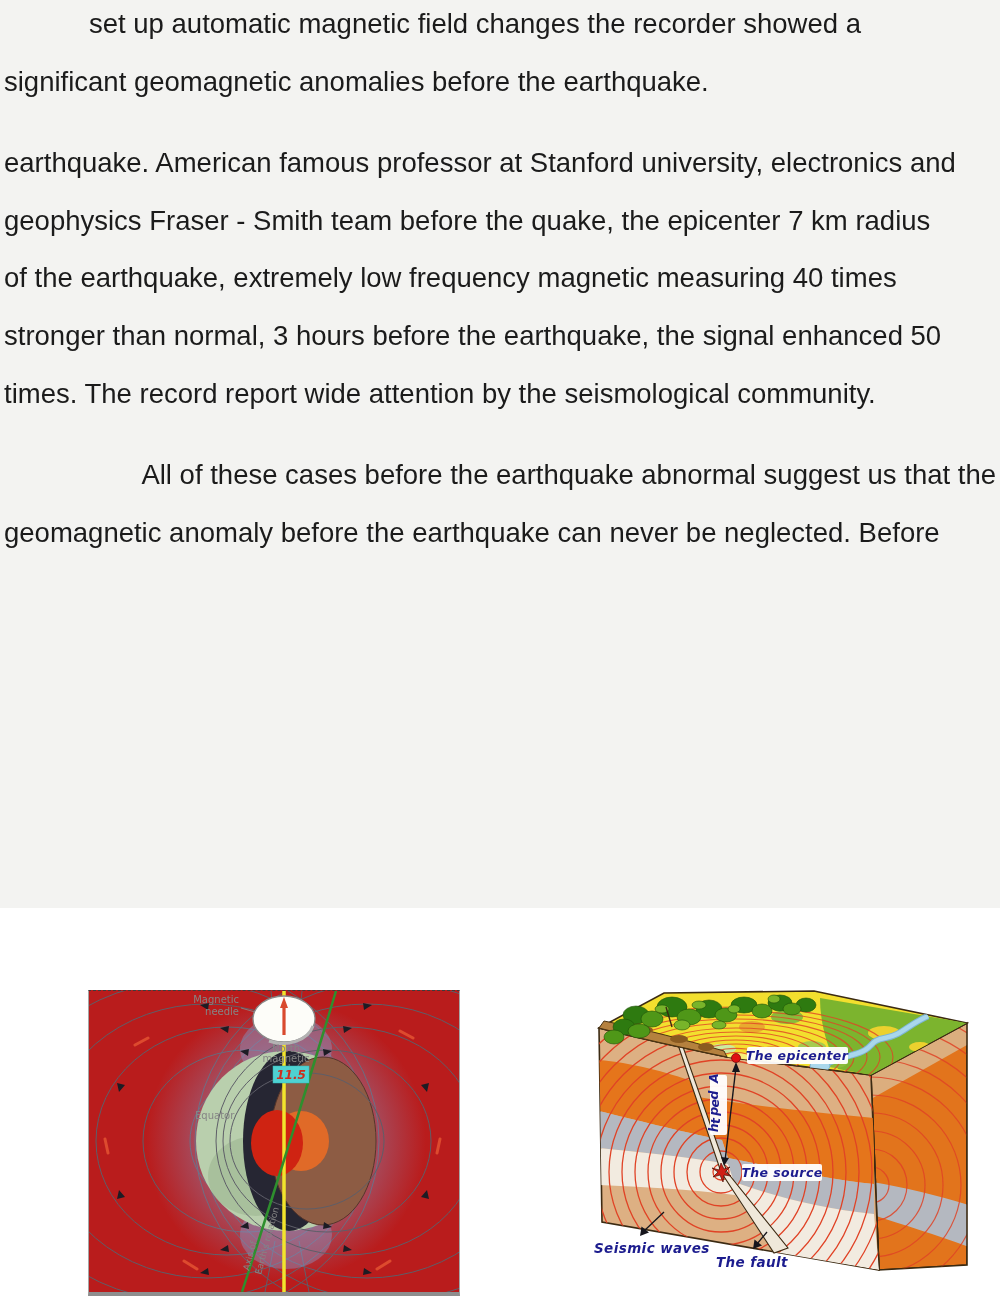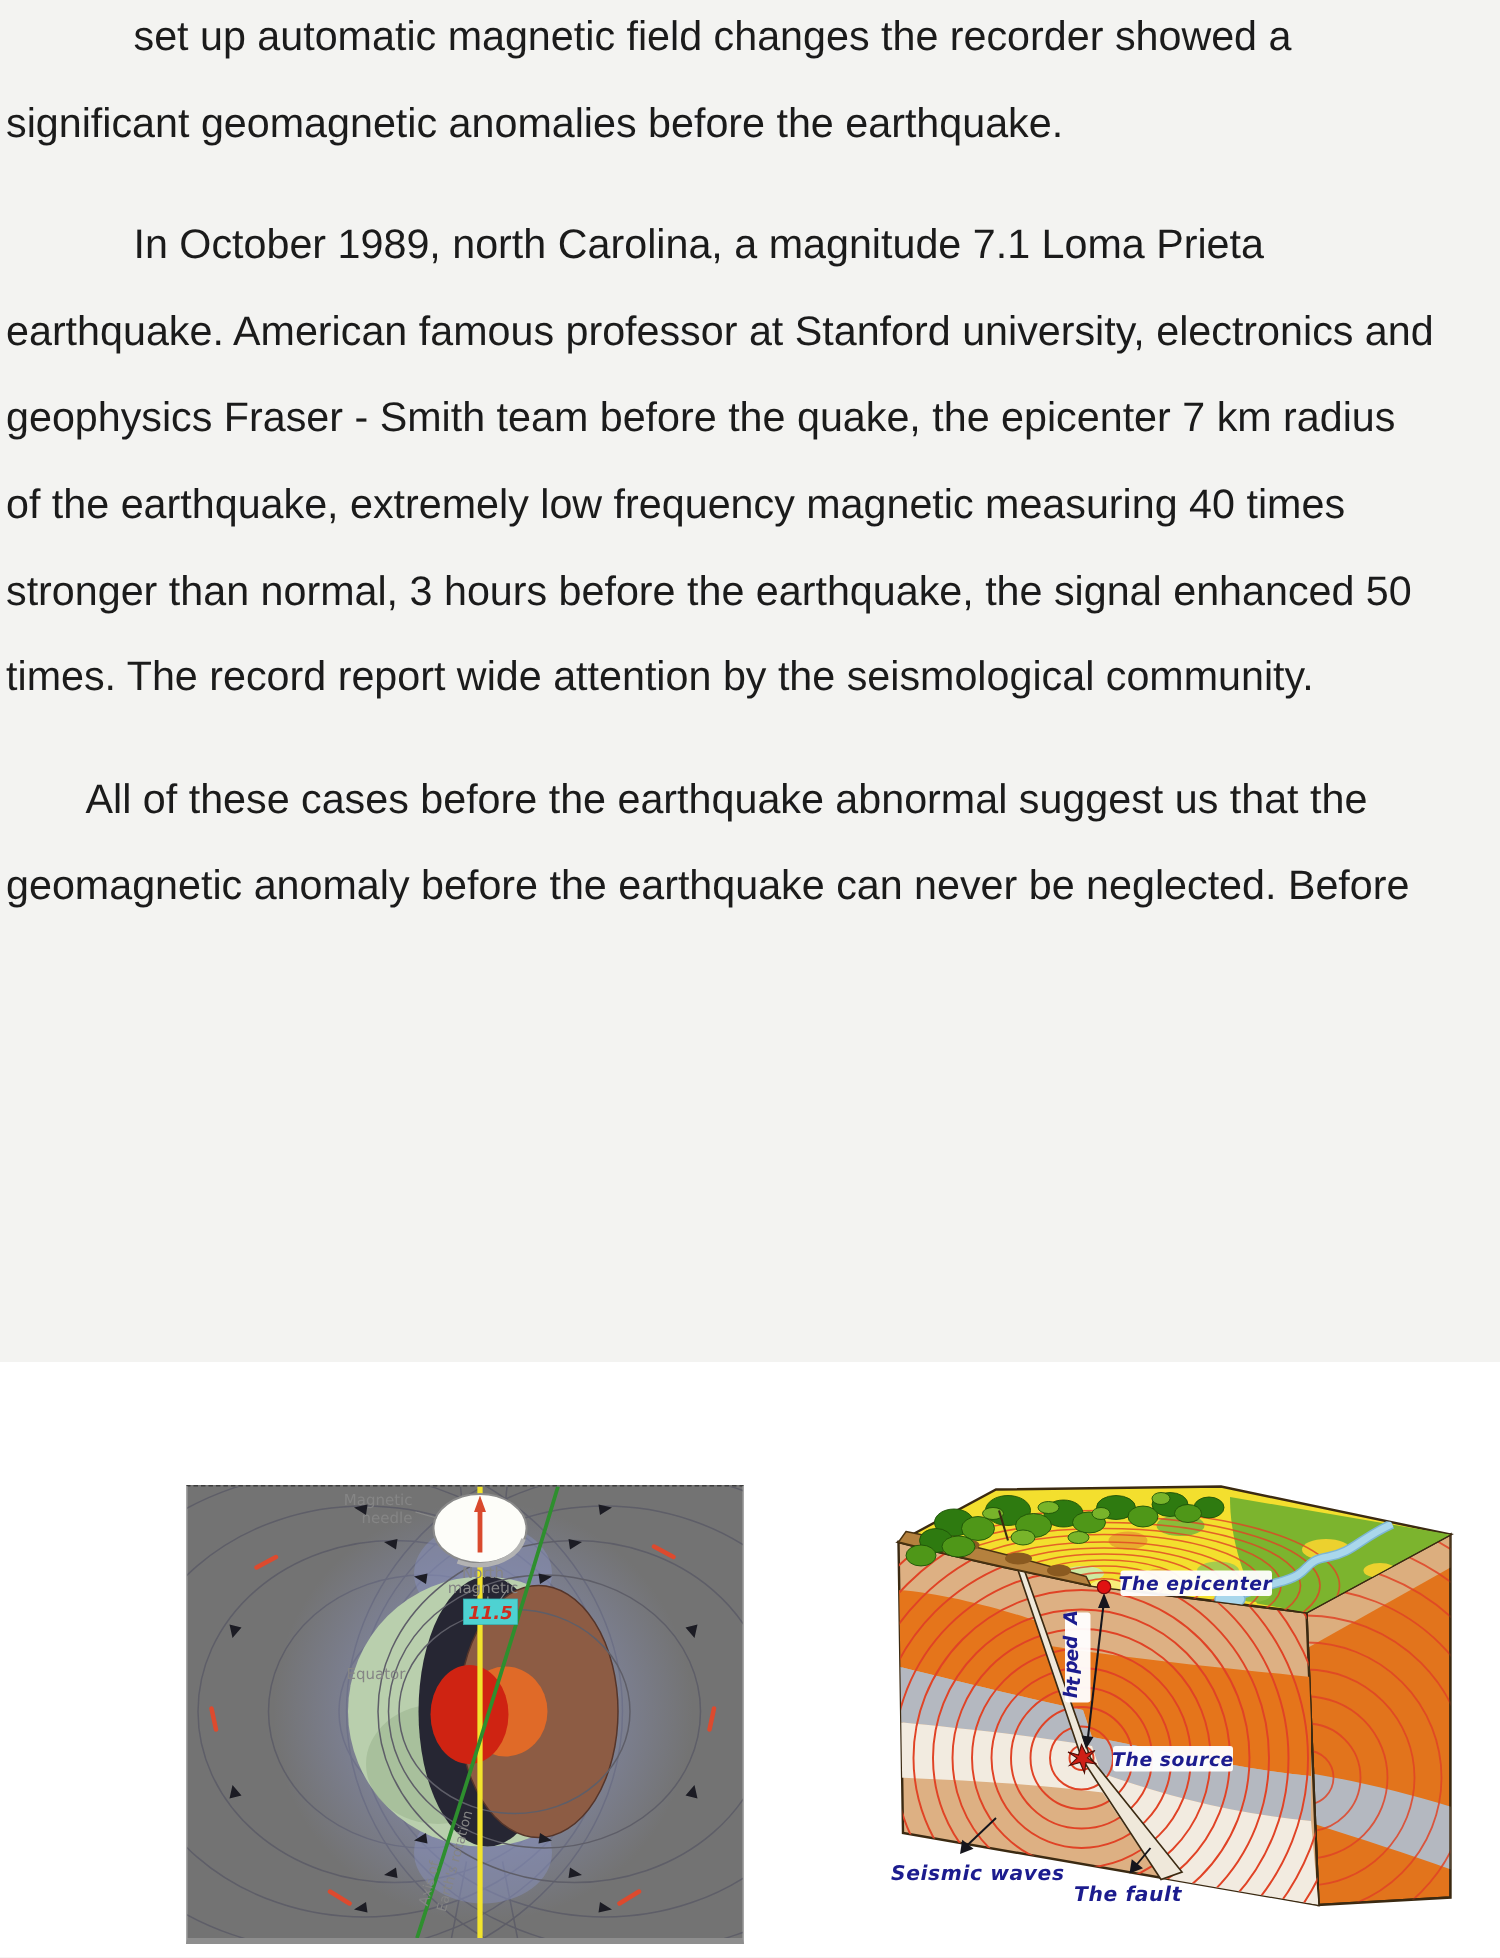--- a/index.html
+++ b/index.html
@@ -9,25 +9,25 @@
     font-family:"Liberation Sans",sans-serif;
   }
   .lower-band{position:absolute;left:0;top:908px;width:1000px;height:397px;background:#ffffff;}
   .textblock{
     position:absolute;left:4px;top:-5px;width:992px;color:#1b1b1b;
     font-size:27.5px;line-height:57.6px;
   }
   .para{margin:0 0 24px 0;}
   .line{white-space:nowrap;height:57.6px;}
   .indent-lg{padding-left:85px;}
-  .indent-sm{padding-left:53px;}
+  .indent-sm{padding-left:53px;text-align:right;}
   .fig{position:absolute;}
   #fig-magnet{
-    left:88px;top:990px;width:370px;height:301px;background:#737373;
-    border:1px solid #a6a6a6;border-top:1px dashed #3c3c3c;border-bottom:4px solid #8e8e8e;margin-left:36px;
+    left:88px;top:990px;width:370px;height:301px;background:#b91c1c;
+    border:1px solid #a6a6a6;border-top:1px dashed #3c3c3c;border-bottom:4px solid #8e8e8e;
   }
   #fig-quake{left:584px;top:985px;width:430px;height:305px;font-style:italic;}
   #fig-magnet svg,#fig-quake svg{display:block;}
   .fig text{font-family:"DejaVu Sans",sans-serif;}
   .gray-label{font-size:10px;}
   .axis-label{font-size:9px;}
   .navy-label{font-weight:bold;font-size:12.5px;letter-spacing:.4px;}
   .navy-big{font-weight:bold;font-size:13.5px;letter-spacing:.4px;}
   .angle-text{font-size:12px;font-weight:bold;font-style:italic;}
 </style>
@@ -35,21 +35,20 @@
 <body>
 
 <div class="lower-band"></div>
 
 <div class="textblock">
   <div class="para">
     <div class="line indent-lg">set up automatic magnetic field changes the recorder showed a</div>
     <div class="line">significant geomagnetic anomalies before the earthquake.</div>
   </div>
   <div class="para">
-    <div class="line indent-lg">In October 1989, north Carolina, a magnitude 7.1 Loma Prieta</div>
     <div class="line">earthquake. American famous professor at Stanford university, electronics and</div>
     <div class="line">geophysics Fraser - Smith team before the quake, the epicenter 7 km radius</div>
     <div class="line">of the earthquake, extremely low frequency magnetic measuring 40 times</div>
     <div class="line">stronger than normal, 3 hours before the earthquake, the signal enhanced 50</div>
     <div class="line">times. The record report wide attention by the seismological community.</div>
   </div>
   <div class="para">
     <div class="line indent-sm">All of these cases before the earthquake abnormal suggest us that the</div>
     <div class="line">geomagnetic anomaly before the earthquake can never be neglected. Before</div>
   </div>

